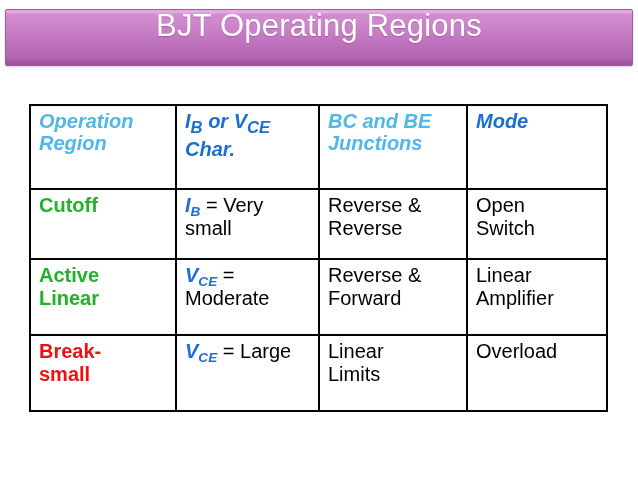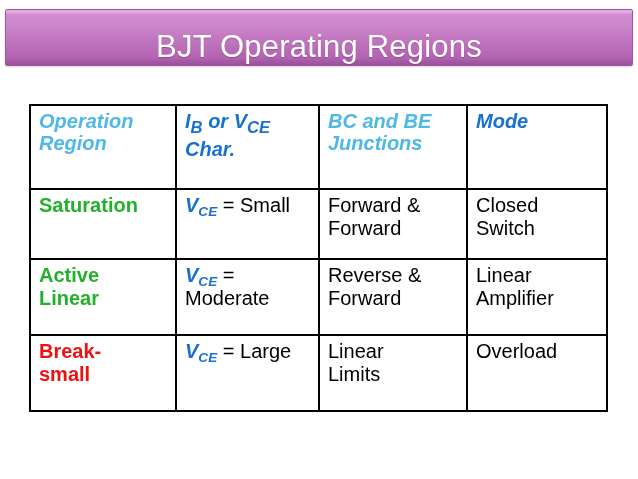--- a/index.html
+++ b/index.html
@@ -28,21 +28,21 @@
         #e3a9e0 0px, #e3a9e0 3px,
         #d28ed0 4px,
         #cd86cb 14px,
         #bd72bc 34px,
         #b263b1 48px,
         #a257a2 52px,
         #96509a 57px);
     border: 1px solid #9b5b9b;
     border-radius: 2px;
     display: flex;
-    align-items: flex-end;
+    align-items: flex-start;
     justify-content: center;
     box-shadow: 0 1px 2px rgba(0,0,0,0.18);
   }
   .title-banner .title-text {
     color: #ffffff;
     font-size: 31px;
     font-weight: 400;
     letter-spacing: 0.2px;
     line-height: 1;
     padding-bottom: 3px;
@@ -143,37 +143,37 @@
       </td>
       <td>
         <div class="hdr hdr-cyan">BC and BE</div>
         <div class="hdr hdr-cyan">Junctions</div>
       </td>
       <td>
         <div class="hdr hdr-blue">Mode</div>
       </td>
     </tr>
 
-
     <tr class="row-body">
       <td>
-        <div class="region region-green">Saturation</div>
-      </td>
-      <td>
-        <span class="var nowrap"><span>V</span><sub>CE</sub></span><span class="plain"> = Small</span>
-      </td>
-      <td>
-        <div>Forward &amp;</div>
-        <div>Forward</div>
-      </td>
-      <td>
-        <div>Closed</div>
+        <div class="region region-green">Cutoff</div>
+      </td>
+      <td>
+        <span class="var"><span>I</span><sub>B</sub></span><span class="plain"> = Very small</span>
+      </td>
+      <td>
+        <div>Reverse &amp;</div>
+        <div>Reverse</div>
+      </td>
+      <td>
+        <div>Open</div>
         <div>Switch</div>
       </td>
     </tr>
+
 
     <tr class="row-tall">
       <td>
         <div class="region region-green">Active</div>
         <div class="region region-green">Linear</div>
       </td>
       <td>
         <span class="var"><span>V</span><sub>CE</sub></span><span class="plain"> = Moderate</span>
       </td>
       <td>

